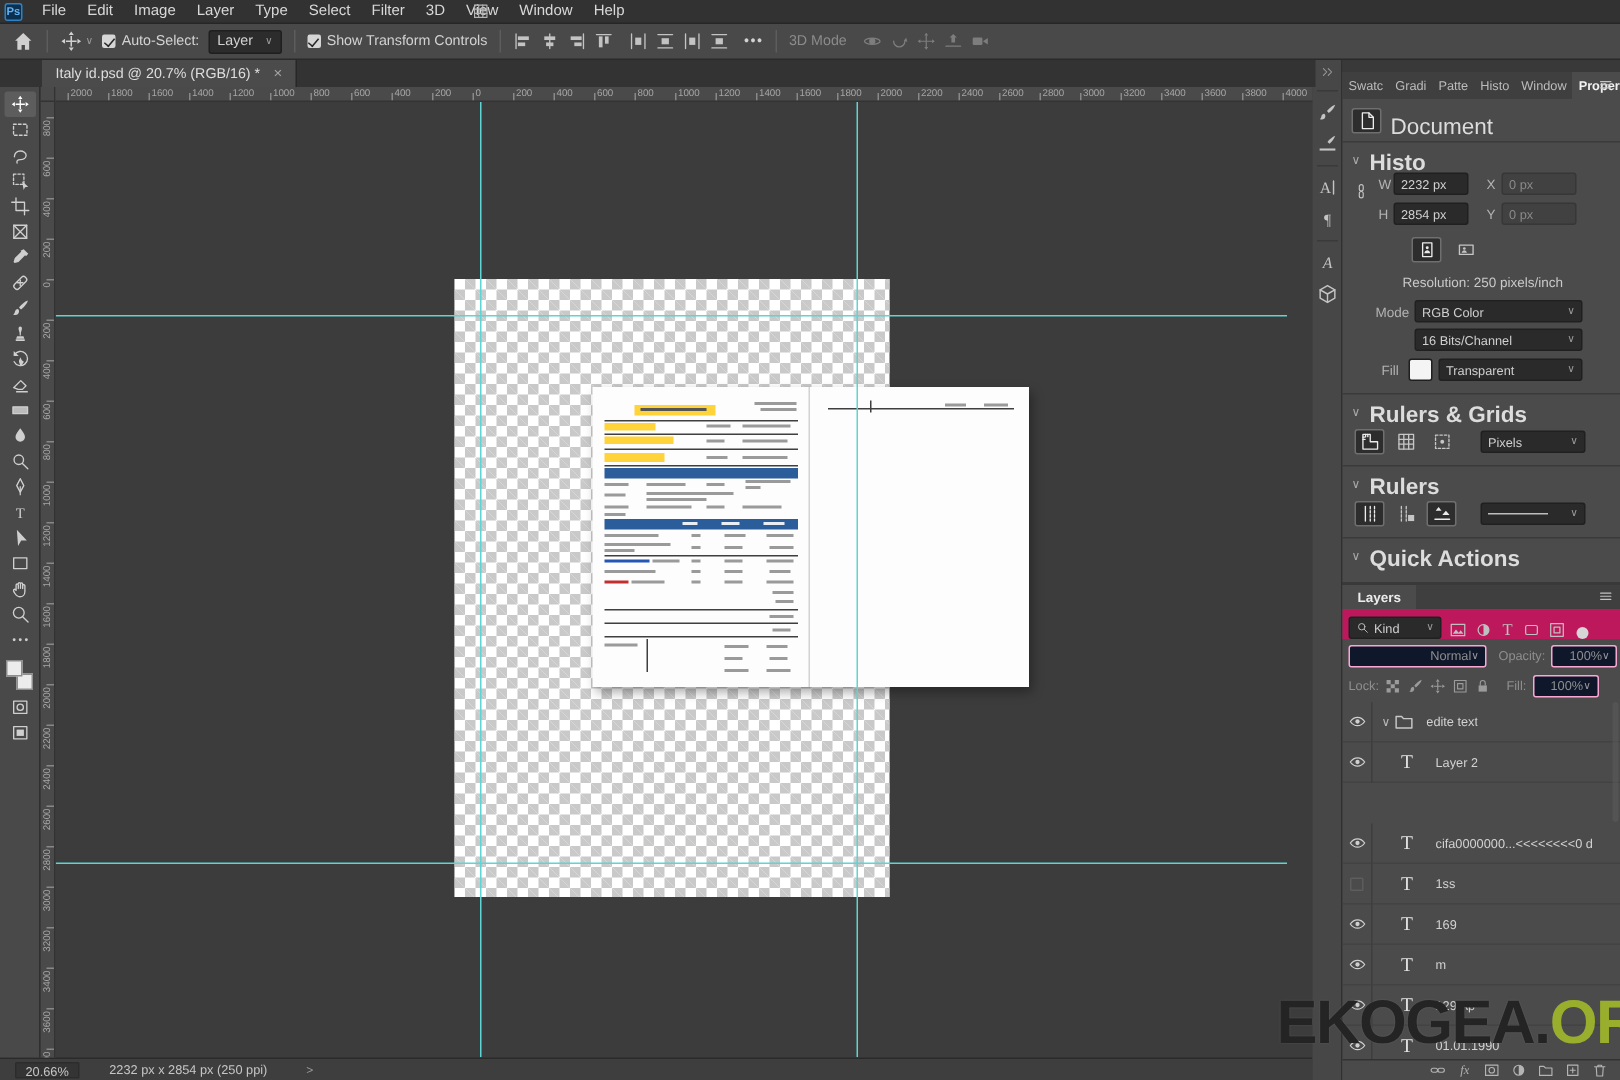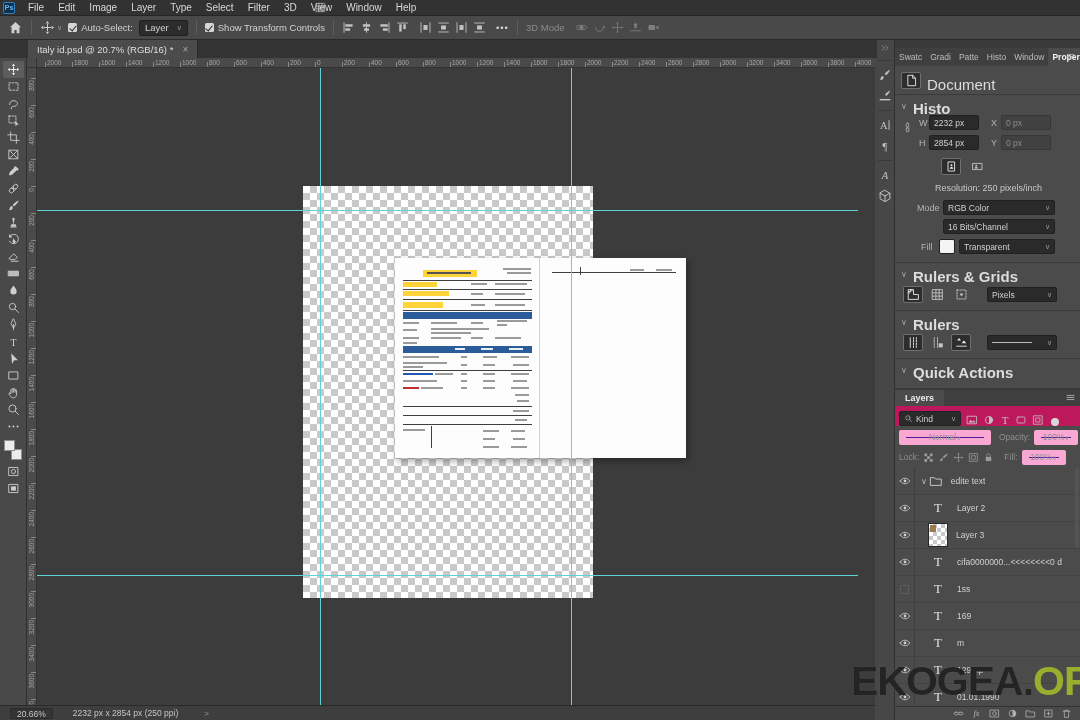--- a/index.html
+++ b/index.html
@@ -81,21 +81,21 @@
 .fillswatch{position:absolute;width:16px;height:15px;background:#f4f4f4;border:1px solid #1f1f1f;border-radius:2px}
 .linesw{width:40px;height:1px;background:#bdbdbd}
 
 #layers{position:absolute;left:20px;top:350px;width:185px;height:330px;background:#4b4b4b}
 #layers-tabrow{position:absolute;left:0;top:0;width:185px;height:16px;background:#3f3f3f}
 #layers-tab{position:absolute;left:0;top:0;height:16px;background:#4b4b4b;padding:0 10px;font-size:9px;color:#ececec;line-height:16px;font-weight:bold}
 #filter-row{position:absolute;left:0;top:16px;width:185px;height:20px;background:#be185d;display:flex;align-items:flex-end;padding:0 4px;gap:5px}
 .lf-icon{width:12px;height:12px;color:#c0c0c0;flex:none}
 .pin-dot{width:8px;height:8px;border-radius:50%;background:#d6d6d6;margin-left:2px;flex:none}
 .lrow{position:absolute;left:0;width:185px;display:flex;align-items:center;font-size:8.5px;color:#8f8f8f}
-.lrow .fld{height:15px;background:#4c1d95;border:7px solid #f9a8d4;border-radius:2px;color:#8f8f8f;display:flex;align-items:center;padding:0 4px;justify-content:center}
+.lrow .fld{height:15px;background:#0f172a;border:1px solid #f9a8d4;border-radius:2px;color:#8f8f8f;display:flex;align-items:center;padding:0 4px;justify-content:flex-end}
 .lockic{width:11px;height:11px;color:#9b9b9b;flex:none}
 #layer-rows{position:absolute;left:0;top:78px;width:185px;height:252px;overflow:hidden}
 .layer-row{position:absolute;left:0;width:185px;height:27px;border-bottom:1px solid #434343;display:flex;align-items:center}
 .eye-cell{width:20px;height:27px;border-right:1px solid #3e3e3e;display:flex;align-items:center;justify-content:center;flex:none}
 .eye-cell svg{width:12px;height:12px;color:#cfcfcf}
 .eye-empty{width:9px;height:9px;border:1px solid #5d5d5d;border-radius:1px}
 .lchev{font-size:8px;color:#b9b9b9;margin:0 2px 0 6px}
 .licon-folder{width:14px;height:14px;color:#c9c9c9}
 .lT{width:22px;text-align:center;font-family:"Liberation Serif",serif;font-size:13px;color:#e2e2e2;flex:none}
 .lthumb{width:20px;height:24px;margin-left:13px;border:1px solid #262626;background-color:#fff;background-image:linear-gradient(45deg,#c9c9c9 25%,transparent 25%,transparent 75%,#c9c9c9 75%),linear-gradient(45deg,#c9c9c9 25%,transparent 25%,transparent 75%,#c9c9c9 75%);background-size:8px 8px;background-position:0 0,4px 4px;position:relative;flex:none}
@@ -937,32 +937,20 @@
             <span>
               <svg class="ic" viewBox="0 0 16 16">
                 <path d="M1.6 8c1.8-2.5 3.9-3.7 6.4-3.7S12.6 5.5 14.4 8c-1.8 2.5-3.9 3.7-6.4 3.7S3.4 10.5 1.6 8z"></path>
                 <circle class="f" cx="8" cy="8" r="1.9"></circle>
               </svg>
             </span>
           </div>
           <span class="lT" style="margin-left:12px">T</span>
           <span class="lname">Layer 2</span>
         </div>
-        <div class="layer-row" style="top: 54px;">
-          <div class="eye-cell">
-            <span>
-              <svg class="ic" viewBox="0 0 16 16">
-                <path d="M1.6 8c1.8-2.5 3.9-3.7 6.4-3.7S12.6 5.5 14.4 8c-1.8 2.5-3.9 3.7-6.4 3.7S3.4 10.5 1.6 8z"></path>
-                <circle class="f" cx="8" cy="8" r="1.9"></circle>
-              </svg>
-            </span>
-          </div>
-          <span class="lthumb"></span>
-          <span class="lname">Layer 3</span>
-        </div>
         <div class="layer-row" style="top: 81px;">
           <div class="eye-cell">
             <span>
               <svg class="ic" viewBox="0 0 16 16">
                 <path d="M1.6 8c1.8-2.5 3.9-3.7 6.4-3.7S12.6 5.5 14.4 8c-1.8 2.5-3.9 3.7-6.4 3.7S3.4 10.5 1.6 8z"></path>
                 <circle class="f" cx="8" cy="8" r="1.9"></circle>
               </svg>
             </span>
           </div>
           <span class="lT" style="margin-left:12px">T</span>

